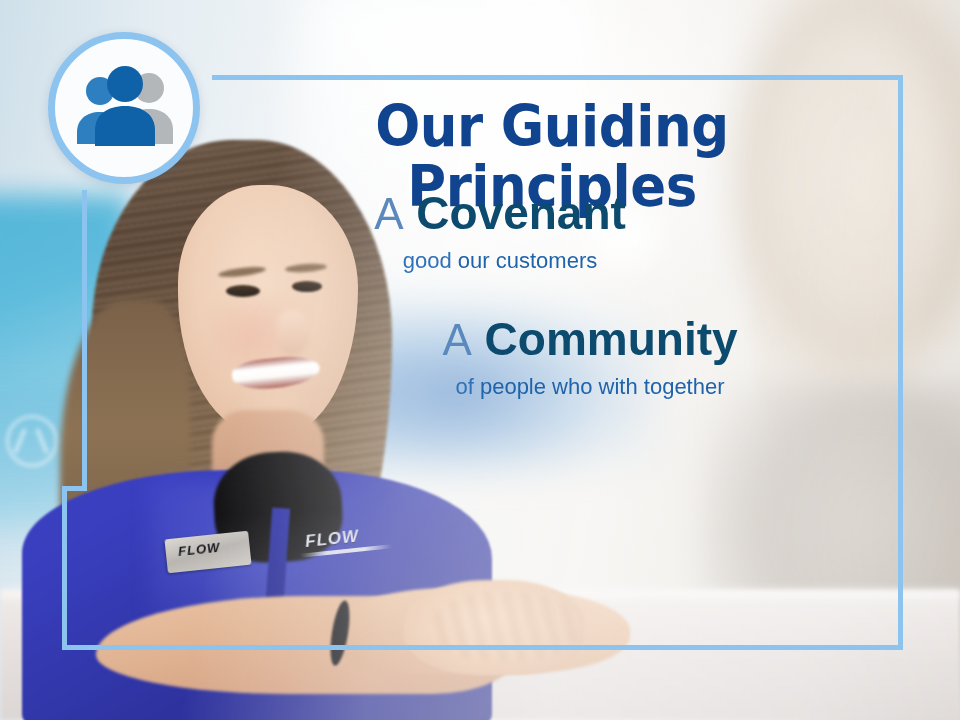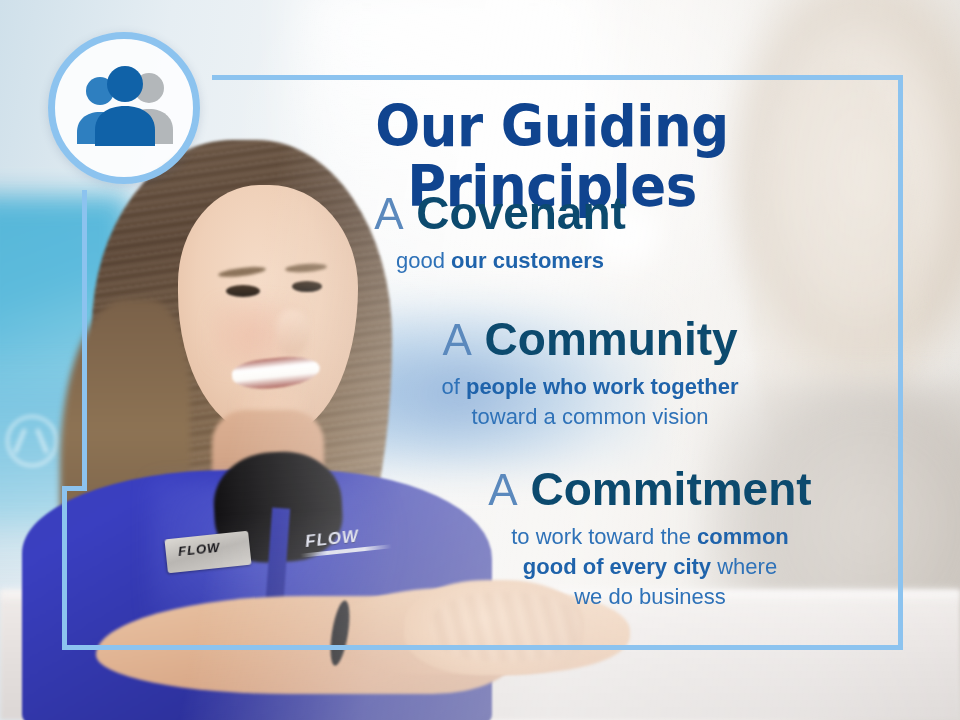--- a/index.html
+++ b/index.html
@@ -329,21 +329,21 @@
   }
   .p-head .word { font-weight: bold; color: #0c4a6e; }
   .p-sub {
     font-family: "Liberation Sans", sans-serif;
     font-size: 22px;
     line-height: 30px;
     color: #2f72b8;
     font-weight: normal;
     margin-top: 5px;
   }
-  .p-sub b { font-weight: bold; color: #1f63ab; }
+  .p-sub b { font-weight: normal; color: #1f63ab; }
 
   .principle-1 { left: 260px; top: 186px; width: 480px; }
   .principle-2 { left: 330px; top: 312px; width: 520px; }
   .principle-3 { left: 390px; top: 462px; width: 520px; }
 </style>
 </head>
 <body>
 
 <div class="poster">
 
@@ -433,31 +433,19 @@
           <div><span>good </span><b>our customers</b></div>
         </div>
     </div>
 
     <div class="principle principle-2">
       <div class="p-head">
         <span class="art">A</span>
         <span class="word">Community</span>
       </div>
       <div class="p-sub">
-          <div><span>of </span><b>people who work together</b></div>
-          <div><span>toward a common vision</span></div>
+          <div><span>of </span><b>people who with together</b></div>
         </div>
     </div>
 
-    <div class="principle principle-3">
-      <div class="p-head">
-        <span class="art">A</span>
-        <span class="word">Commitment</span>
-      </div>
-      <div class="p-sub">
-          <div><span>to work toward the </span><b>common</b></div>
-          <div><b>good of every city</b><span> where</span></div>
-          <div><span>we do business</span></div>
-        </div>
-    </div>
   </div>
 
 </div>
 
 </body></html>

